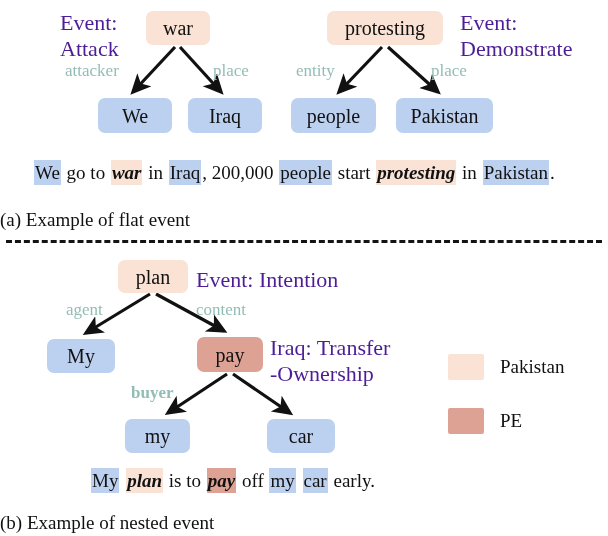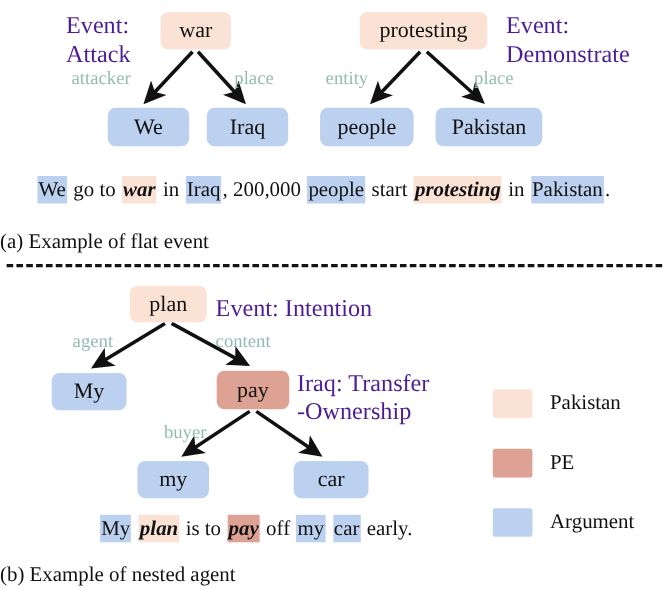--- a/index.html
+++ b/index.html
@@ -179,40 +179,36 @@
 
     <div class="node trigger" style="left:118px; top:260px; width:70px; height:33px;">plan</div>
     <div class="node pe" style="left:197px; top:337px; width:66px; height:35px;">pay</div>
 
     <div class="event-label" style="left:196px; top:267px;font-family:Liberation Serif, serif;">Event: Intention</div>
     <div class="event-label" style="left:270px; top:335px;">Iraq: Transfer
 -Ownership</div>
 
     <div class="role-label" style="left:66px; top:301px;">agent</div>
     <div class="role-label" style="left:196px; top:301px;">content</div>
-    <div class="role-label" style="left:149px; top:384px;">buyer</div>
+    <div class="role-label" style="left:131px; top:384px;font-weight:bold;">buyer</div>
     <div class="role-label" style="left:283px; top:384px;margin-top:36px;">artifact</div>
 
     <div class="node arg" style="left:47px; top:339px; width:68px; height:34px;">My</div>
     <div class="node arg" style="left:125px; top:419px; width:65px; height:34px;">my</div>
     <div class="node arg" style="left:267px; top:419px; width:68px; height:34px;">car</div>
 
     <div class="sentence" id="sentence-b" style="left:75px; top:469px;"><span class="tok hl-arg">My</span><span class="tok"> </span><span class="tok hl-trigger">plan</span><span class="tok"> is to </span><span class="tok hl-pe">pay</span><span class="tok"> off </span><span class="tok hl-arg">my</span><span class="tok"> </span><span class="tok hl-arg">car</span><span class="tok"> early.</span></div>
 
-    <div class="caption" style="top:512px;">(b) Example of nested agent</div>
+    <div class="caption" style="top:512px;">(b) Example of nested event</div>
   </div>
 
   <div class="legend" id="legend">
       <div class="legend-row">
         <div class="legend-swatch" style="background: rgb(250, 226, 213);"></div>
         <div class="legend-text">Pakistan</div>
       </div>
       <div class="legend-row">
         <div class="legend-swatch" style="background: rgb(221, 162, 148);"></div>
         <div class="legend-text">PE</div>
       </div>
-      <div class="legend-row">
-        <div class="legend-swatch" style="background: rgb(188, 208, 239);"></div>
-        <div class="legend-text">Argument</div>
-      </div>
     </div>
 
 </div>
 
 </body></html>

